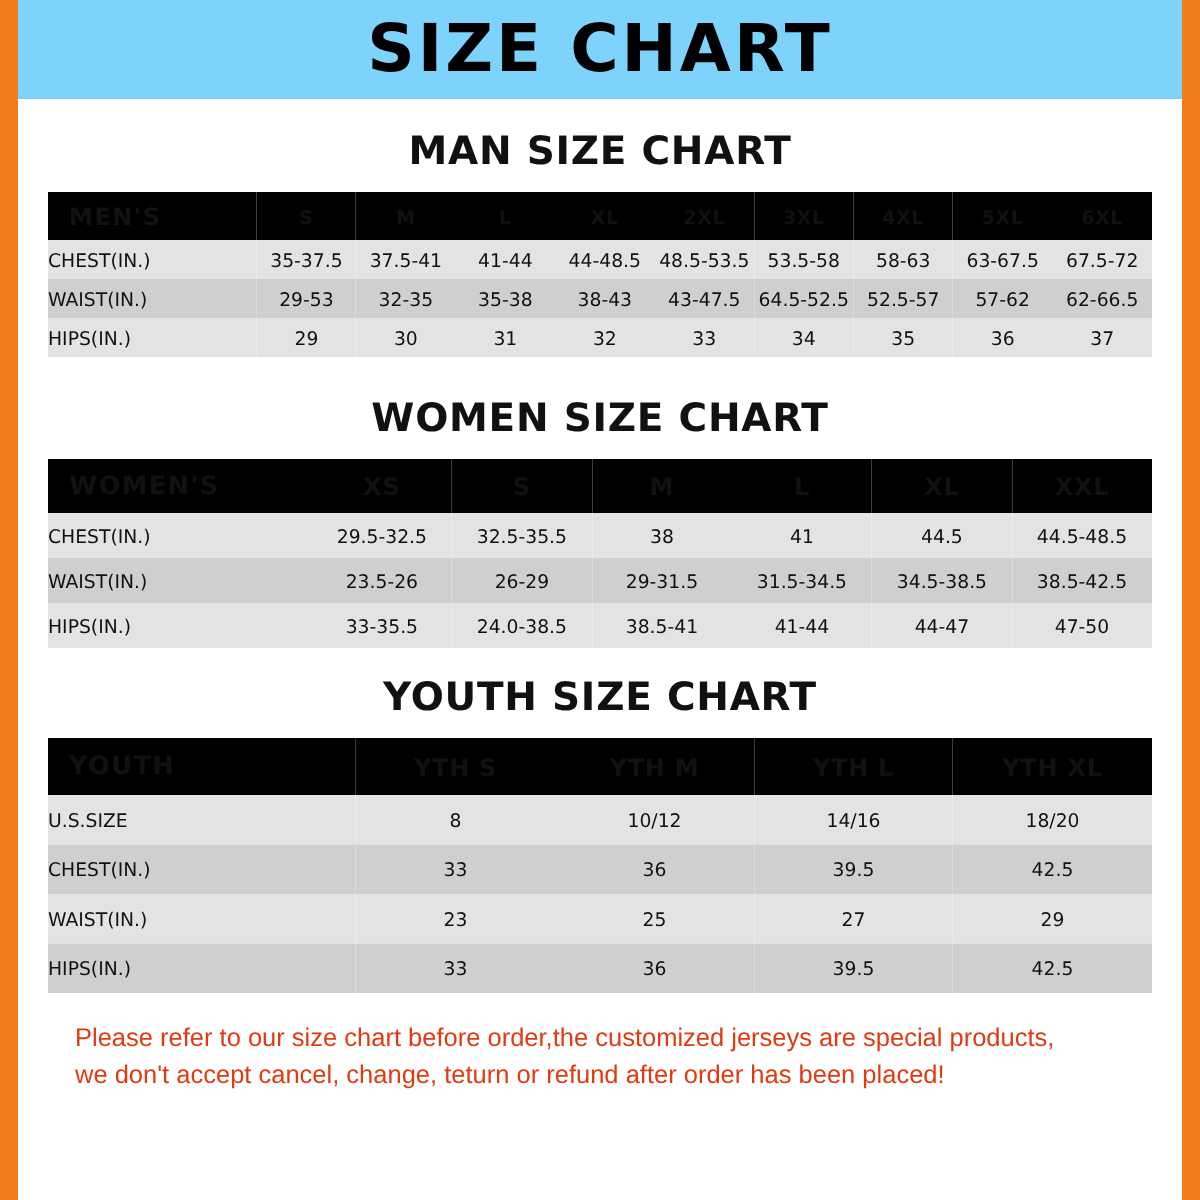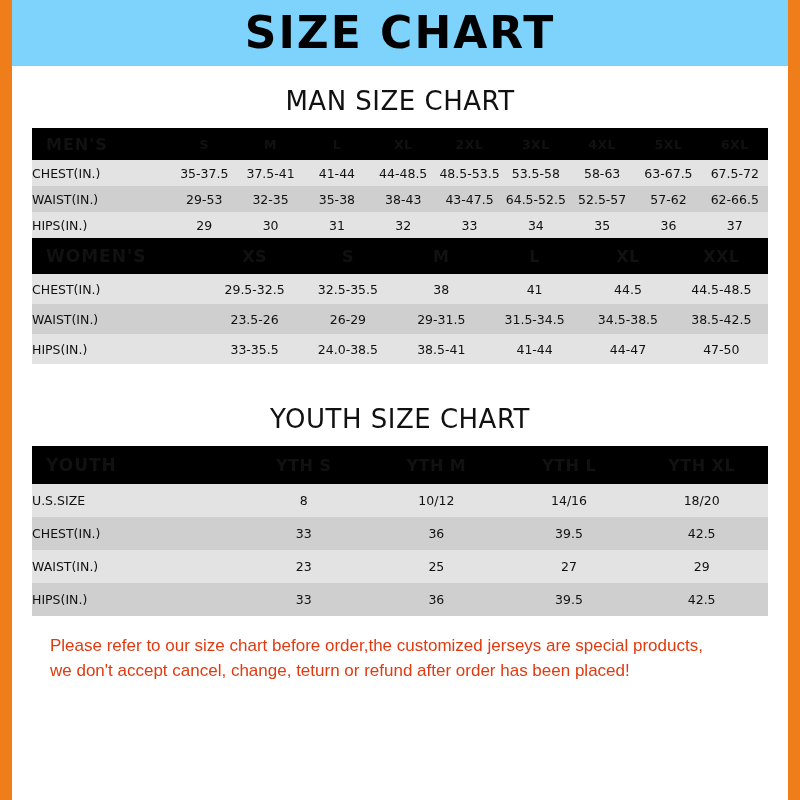--- a/index.html
+++ b/index.html
@@ -36,28 +36,28 @@
     letter-spacing: 2px;
     color: #000000;
     line-height: 1;
   }
   .content {
     padding: 0 20px;
   }
   .section-title {
     text-align: center;
     font-family: "DejaVu Sans", sans-serif;
-    font-weight: normal;
+    font-weight: bold;
     font-size: 26px;
     color: #111111;
     letter-spacing: 0.5px;
   }
   .t-man { margin-top: 20px; margin-bottom: 12px; }
   .t-women { margin-top: 26px; margin-bottom: 12px; }
-  .t-youth { margin-top: 40px; margin-bottom: 12px; }
+  .t-youth { margin-top: 18px; margin-bottom: 12px; }
 
   table.size-table {
     width: 100%;
     border-collapse: collapse;
     table-layout: fixed;
   }
   table.size-table th, table.size-table td {
     text-align: center;
     font-family: "DejaVu Sans", sans-serif;
     font-size: 12.5px;
@@ -167,20 +167,21 @@
           <td>32</td>
           <td>33</td>
           <td>34</td>
           <td>35</td>
           <td>36</td>
           <td>37</td>
         </tr>
       </tbody>
     </table>
 
+    <div class="section-title t-women">WOMEN SIZE CHART</div>
     <table class="size-table women">
       <tbody>
         <tr class="hdr-row">
           <th class="first" style="width:22%">WOMEN'S</th>
           <th>XS</th>
           <th>S</th>
           <th>M</th>
           <th>L</th>
           <th>XL</th>
           <th>XXL</th>

